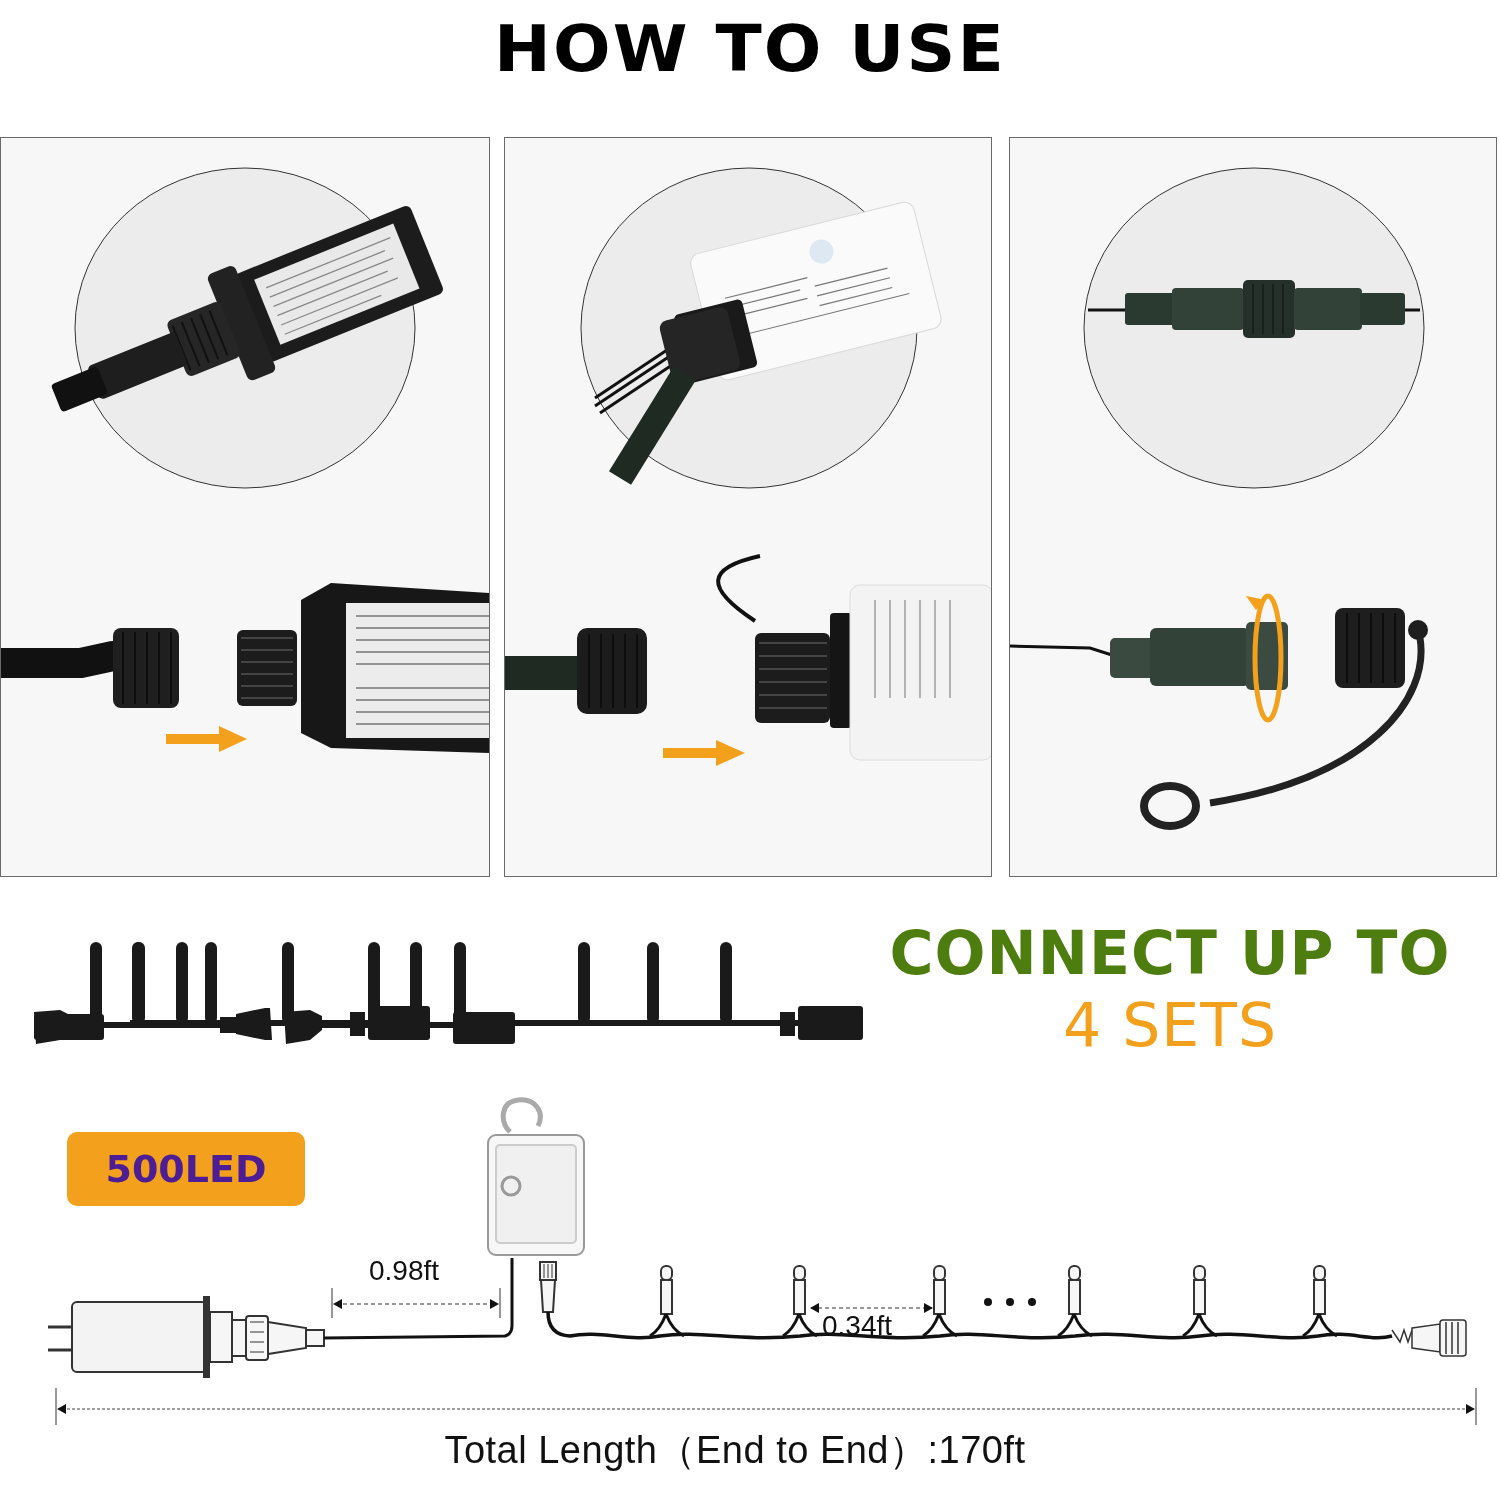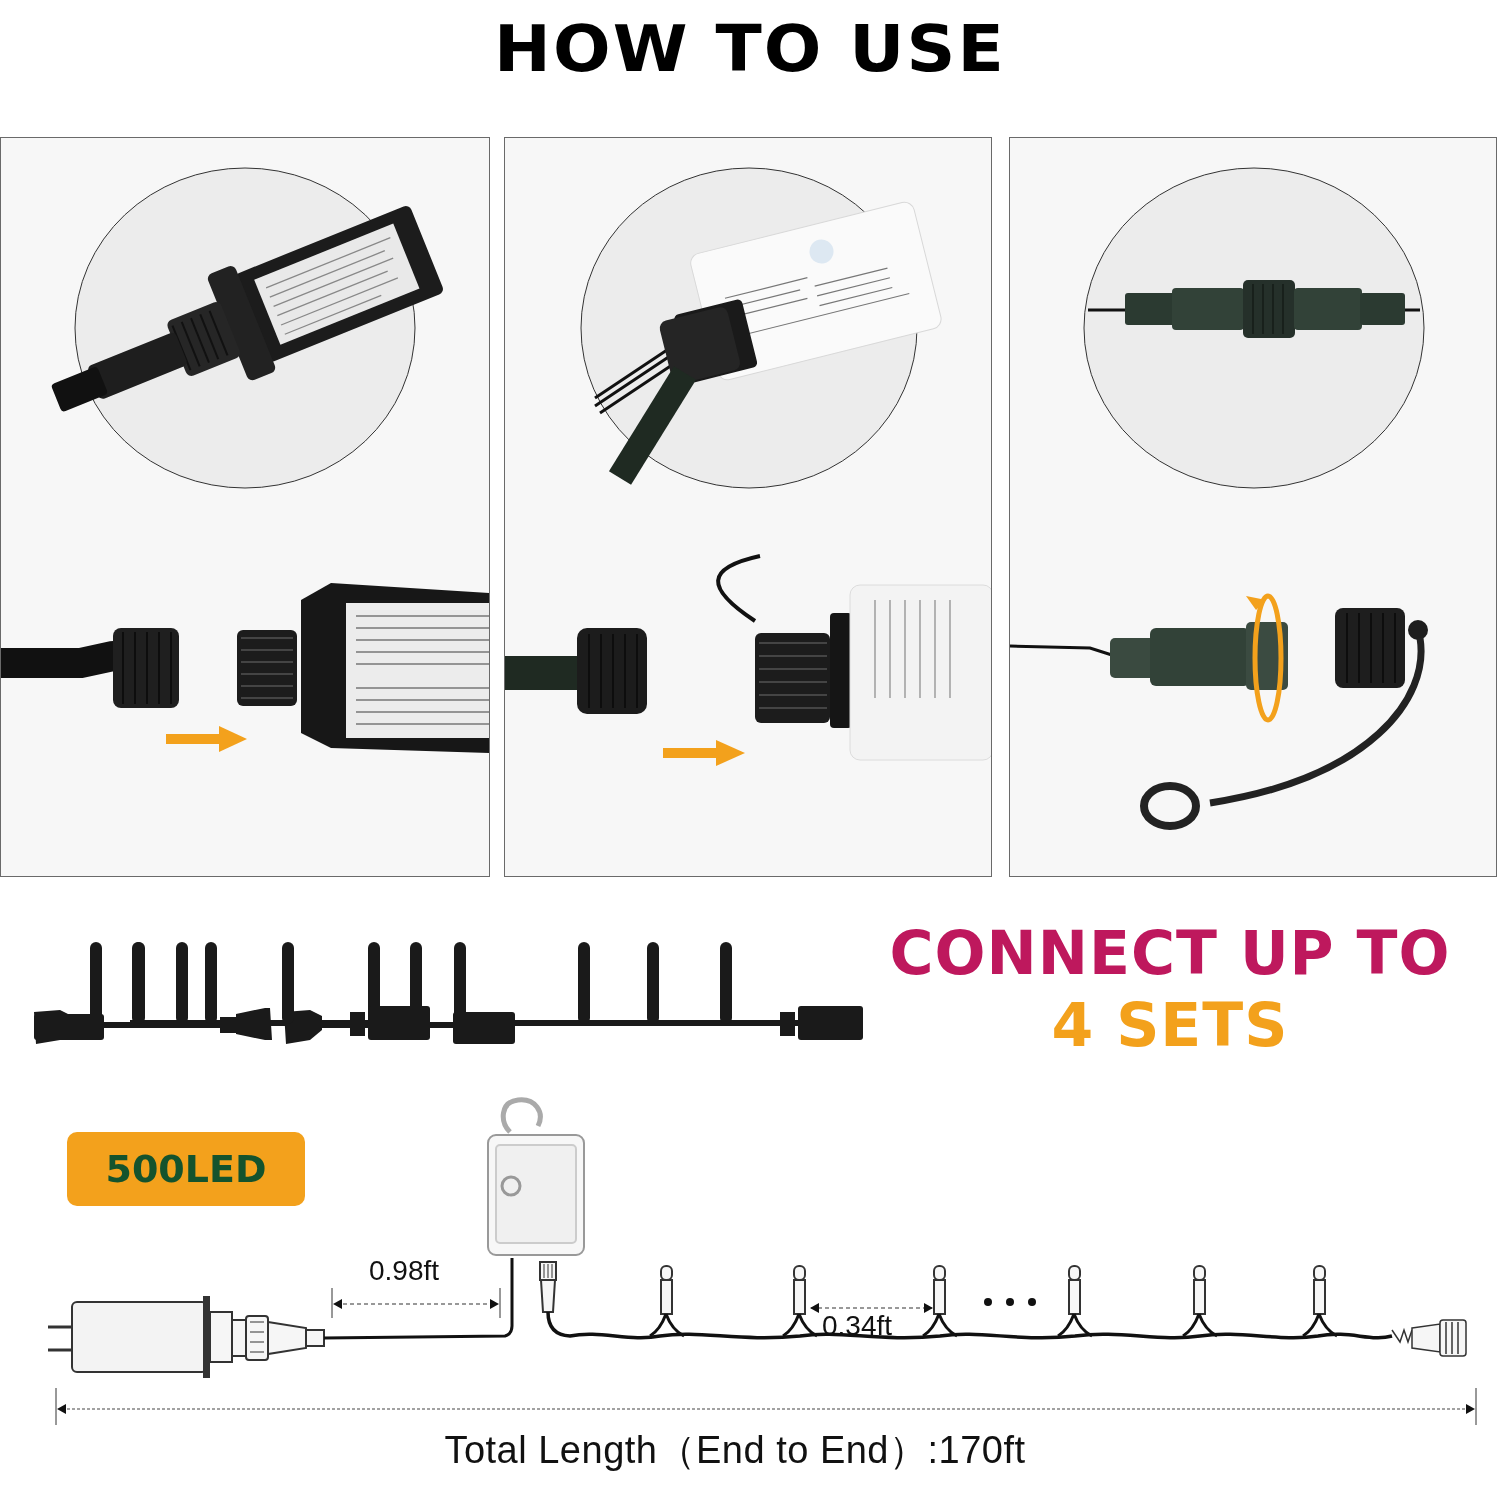--- a/index.html
+++ b/index.html
@@ -4,24 +4,24 @@
 <style>
   html, body { margin: 0; padding: 0; background: #ffffff; }
   body { width: 1500px; height: 1500px; position: relative; overflow: hidden; font-family: "DejaVu Sans", sans-serif; }
   .abs { position: absolute; }
 
   .title { position: absolute; left: 0; top: 12px; width: 1500px; text-align: center; font-family: "DejaVu Sans", sans-serif; font-weight: 900; font-size: 64px; letter-spacing: 2px; color: #000; transform: scaleX(1.06); transform-origin: center; }
 
   .panel { position: absolute; top: 137px; height: 740px; background: #f7f7f7; border: 1.5px solid #6a6a6a; box-sizing: border-box; overflow: hidden; }
   .panel svg { position: absolute; left: 0; top: 0; }
 
-  .connect-title { position: absolute; left: 880px; top: 918px; width: 580px; text-align: center; font-weight: 900; font-size: 60px; color: #be185d; letter-spacing: 1px; }
-  .connect-sub { position: absolute; left: 880px; top: 990px; width: 580px; text-align: center; font-weight: 700; font-size: 60px; color: #f3a11c; letter-spacing: 1px; }
-
-  .badge { position: absolute; left: 67px; top: 1132px; width: 238px; height: 74px; background: #f3a11c; border-radius: 10px; display: flex; align-items: center; justify-content: center; font-weight: 900; font-size: 38px; color: #14532d; }
+  .connect-title { position: absolute; left: 880px; top: 918px; width: 580px; text-align: center; font-weight: 900; font-size: 60px; color: #4d7c0f; letter-spacing: 1px; }
+  .connect-sub { position: absolute; left: 880px; top: 990px; width: 580px; text-align: center; font-weight: 400; font-size: 60px; color: #f3a11c; letter-spacing: 1px; }
+
+  .badge { position: absolute; left: 67px; top: 1132px; width: 238px; height: 74px; background: #f3a11c; border-radius: 10px; display: flex; align-items: center; justify-content: center; font-weight: 900; font-size: 38px; color: #4c1d95; }
 
   .dim-label { position: absolute; font-family: Liberation Sans, sans-serif; font-size: 28px; color: #111; }
   .total-label { position: absolute; left: 0; top: 1425px; width: 1500px; padding-left: 140px; box-sizing: border-box; text-align: center; font-family: "Liberation Sans", sans-serif; font-size: 38px; color: #111; letter-spacing: 0.5px; }
 </style>
 </head>
 <body>
 
 <div class="title">HOW TO USE</div>
 
 <div class="panel" style="left:0px; width:490px;">

